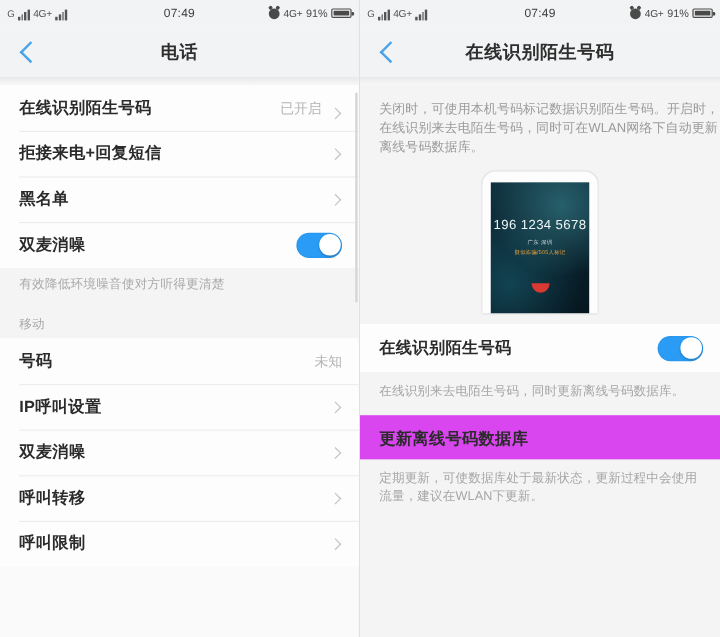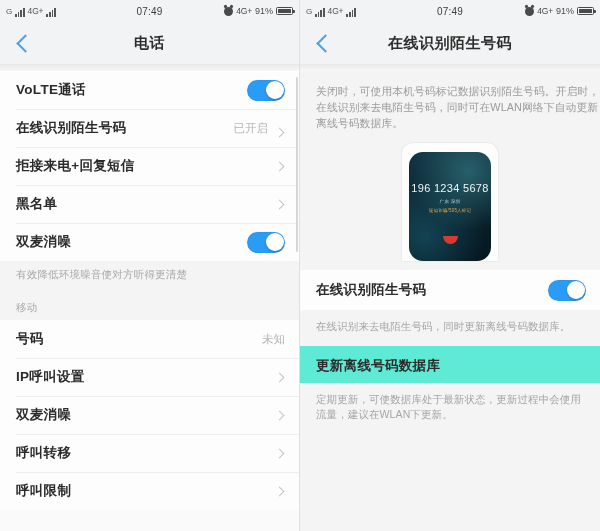--- a/index.html
+++ b/index.html
@@ -266,21 +266,21 @@
     height: 118px;
     background: #fdfdfd;
     border-radius: 11px 11px 0 0;
     padding: 9px 7px 0 7px;
     box-sizing: border-box;
     box-shadow: 0 0 2px rgba(0,0,0,0.12);
   }
   .mock-screen {
     width: 100%;
     height: 100%;
-    border-radius: 14px;
+    border-radius: 0;
     background:
       radial-gradient(circle at 72% 18%, rgba(60,140,150,0.55) 0%, rgba(10,40,55,0) 55%),
       radial-gradient(circle at 20% 78%, rgba(30,110,130,0.45) 0%, rgba(8,30,45,0) 55%),
       linear-gradient(160deg, #10313f 0%, #0b2531 45%, #06161f 100%);
     position: relative;
     overflow: hidden;
     color: #fff;
     text-align: center;
   }
   .m-number {
@@ -336,21 +336,21 @@
     line-height: 15px;
     background: #f4f4f5;
     padding-top: 9px;
     letter-spacing: 0.1px;
   }
   .r-head {
     font-size: 13.5px;
     font-weight: bold;
     color: #2b2b2b;
     padding: 11px 16px 8px 16px;
-    background: #5eead4;
+    background: #d946ef;
     letter-spacing: 0.3px;
   }
 </style>
 </head>
 <body>
 
 <div class="screens">
 
   <div class="phone left">
 
@@ -387,28 +387,20 @@
         <span class="chev-back"></span>
       </div>
       <div class="nav-title">电话</div>
     </div>
     <div class="nav-shadow"></div>
 
     <div class="list-scroll">
 
       <div class="group">
 
-        <div class="row">
-          <span class="row-label">VoLTE通话</span>
-          <span class="row-right">
-            <span class="toggle">
-                <span class="knob"></span>
-              </span>
-          </span>
-        </div>
 
         <div class="row">
           <span class="row-label">在线识别陌生号码</span>
           <span class="row-right">
             <span class="row-value">已开启</span>
             <span class="chev"></span>
           </span>
         </div>
 
         <div class="row">

